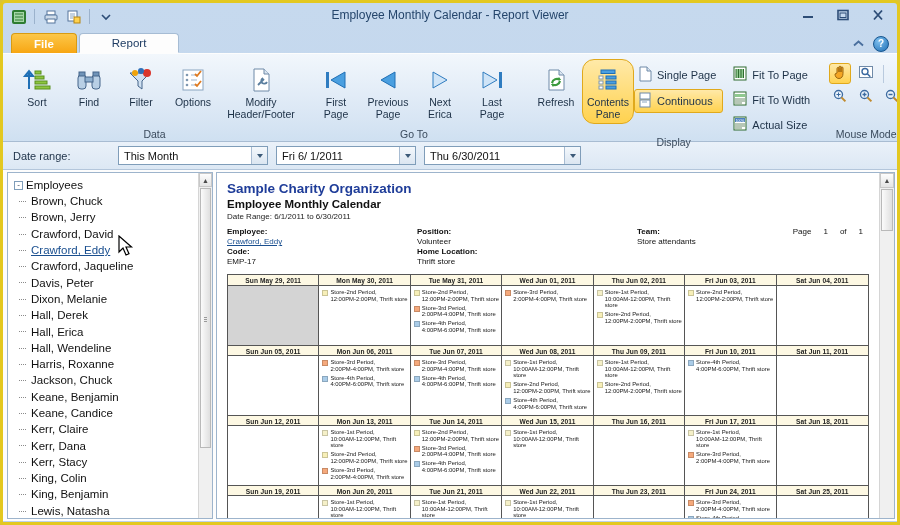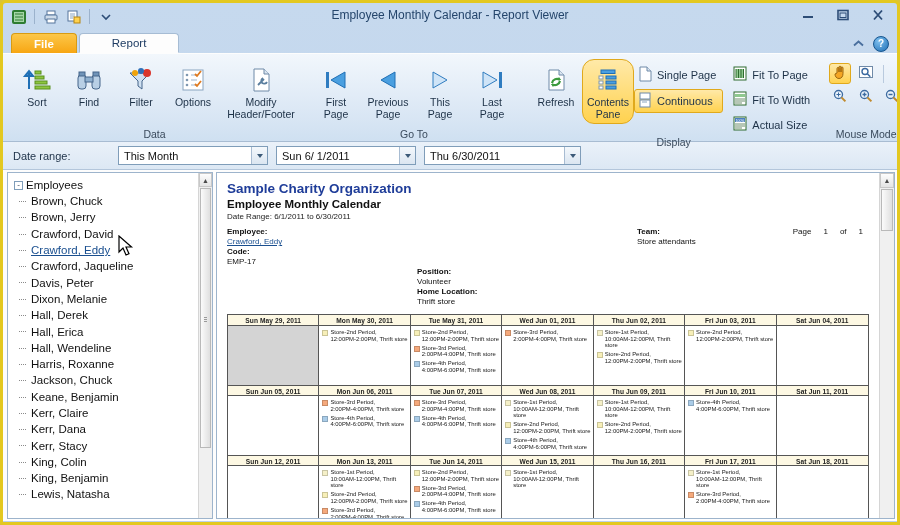--- a/index.html
+++ b/index.html
@@ -373,21 +373,21 @@
               </svg>
           </span>
           <span>Previous Page</span>
         </div>
         <div class="bigbtn">
           <span class="gl">
             <svg width="28" height="28" viewBox="0 0 28 28">
                 <path d="M7 6v16l14-8z" fill="#cfe4f7" stroke="#2f7cc0"></path>
               </svg>
           </span>
-          <span>This Page</span>
+          <span>Next Erica</span>
         </div>
         <div class="bigbtn">
           <span class="gl">
             <svg width="28" height="28" viewBox="0 0 28 28">
                 <path d="M5 6v16l14-8z" fill="#cfe4f7" stroke="#2f7cc0"></path>
                 <rect x="21" y="6" width="3" height="16" fill="#2f7cc0"></rect>
               </svg>
           </span>
           <span>Last Page</span>
         </div>
@@ -548,21 +548,21 @@
 
   <div class="daterow">
     <span class="dr-label">Date range:</span>
     <span class="combo cb1">
       <span>This Month</span>
       <span class="arw">
           <span class="tri"></span>
         </span>
     </span>
     <span class="combo cb2">
-      <span>Sun   6/  1/2011</span>
+      <span>Fri   6/  1/2011</span>
       <span class="arw">
           <span class="tri"></span>
         </span>
     </span>
     <span class="combo cb3">
       <span>Thu   6/30/2011</span>
       <span class="arw">
           <span class="tri"></span>
         </span>
     </span>
@@ -610,20 +610,23 @@
             <div class="titem">
               <span>Harris, Roxanne</span>
             </div>
             <div class="titem">
               <span>Jackson, Chuck</span>
             </div>
             <div class="titem">
               <span>Keane, Benjamin</span>
             </div>
             <div class="titem">
+              <span>Keane, Candice</span>
+            </div>
+            <div class="titem">
               <span>Kerr, Claire</span>
             </div>
             <div class="titem">
               <span>Kerr, Dana</span>
             </div>
             <div class="titem">
               <span>Kerr, Stacy</span>
             </div>
             <div class="titem">
               <span>King, Colin</span>
@@ -661,21 +664,21 @@
           <div style="width:202px;">
             <div class="meta-col mc1">
               <span class="meta-k">Employee:</span>
               <span class="link">Crawford, Eddy</span>
             </div>
             <div class="meta-col mc1">
               <span class="meta-k">Code:</span>
               <span>EMP-17</span>
             </div>
           </div>
-          <div style="width:222px;margin-top:40px;">
+          <div style="width:222px;">
             <div class="meta-col mc2">
               <span class="meta-k">Position:</span>
               <span>Volunteer</span>
             </div>
             <div class="meta-col mc2">
               <span class="meta-k">Home Location:</span>
               <span>Thrift store</span>
             </div>
           </div>
           <div style="width:170px;">

